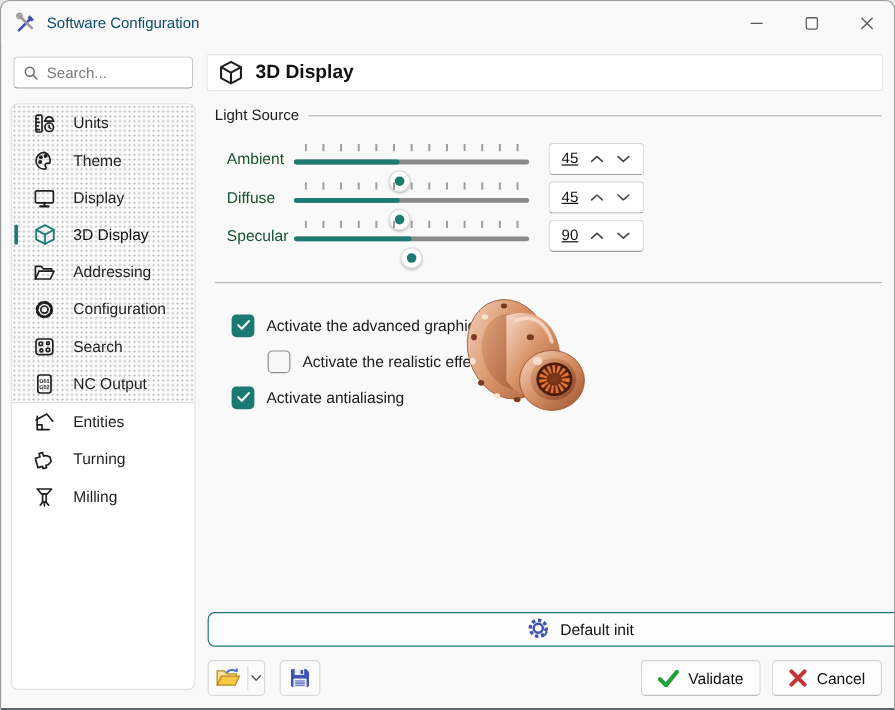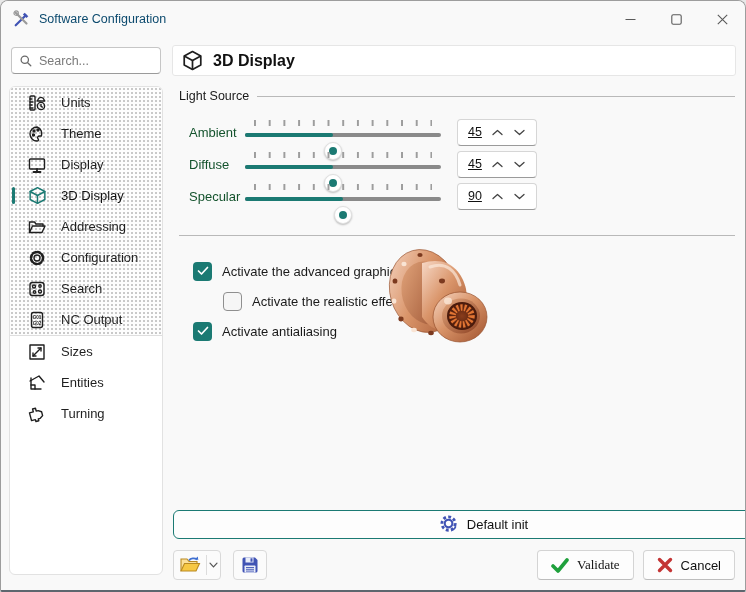--- a/index.html
+++ b/index.html
@@ -83,21 +83,21 @@
   .default-init .label { font-size:13px; color:#111; }
   .bottom-row { position:absolute; left:1px; top:504px; width:562px; height:32px; display:flex; align-items:center; }
   .tool-btn { height:30px; background:#fbfbfb; border:1px solid #d9d9d9; border-radius:4px; display:flex; align-items:center; }
   .open-split { width:48px; }
   .open-main { width:32px; display:flex; justify-content:center; }
   .open-chev { width:14px; height:20px; border-left:1px solid #dcdcdc; display:flex; align-items:center; justify-content:center; }
   .save-btn { width:34px; justify-content:center; margin-left:12px; }
   .action-btn { height:30px; background:#fdfdfd; border:1px solid #d4d4d4; border-bottom-color:#bdbdbd; border-radius:4px;
     display:flex; align-items:center; justify-content:center; gap:8px; padding:0 13px; }
   .action-btn .label { font-size:13px; color:#111; }
-  .validate-btn { margin-left:auto;font-family:Liberation Serif, serif; }
+  .validate-btn { margin-left:auto; }
   .cancel-btn { margin-left:9px; }
 </style>
 </head>
 <body>
 
 <div class="window">
 
   <div class="titlebar">
     <svg class="app-icon" viewBox="0 0 20 20">
       <path d="M3 17 L14 6" stroke="#4053b4" stroke-width="2.4" stroke-linecap="round"></path>
@@ -227,44 +227,44 @@
             </svg>
           </span>
         <span class="label">NC Output</span>
       </div>
     </div>
 
     <div class="nav-group-plain">
       <div class="nav-item">
         <span class="icon">
             <svg width="20" height="20" viewBox="0 0 20 20">
-          <rect x="3" y="3" width="14" height="14"></rect>
-              <path d="M6 14 L14 6"></path>
-              <path d="M11 6 h3 v3 M9 14 h-3 v-3"></path>
-            </svg>
-          </span>
-        <span class="label">Sizes</span>
-      </div>
-      <div class="nav-item">
-        <span class="icon">
-            <svg width="20" height="20" viewBox="0 0 20 20">
           <path d="M4 16 V5 M4 16 H14"></path>
               <path d="M3 8 L12 3 L17 9"></path>
               <path d="M4 12 h4 M8 16 v-4"></path>
             </svg>
           </span>
         <span class="label">Entities</span>
       </div>
       <div class="nav-item">
         <span class="icon">
             <svg width="20" height="20" viewBox="0 0 20 20">
           <path d="M3 7 h4 v-3 h3 v3 h2 l3 2 v4 l-3 2 h-2 v2 h-3 v-2 h-4 Z" transform="rotate(-15 10 10)"></path>
             </svg>
           </span>
         <span class="label">Turning</span>
+      </div>
+      <div class="nav-item">
+        <span class="icon">
+            <svg width="20" height="20" viewBox="0 0 20 20">
+          <path d="M4 3.5 h12 l-3.5 4 h-5 Z"></path>
+              <path d="M8.5 7.5 h3 v7 h-3 Z"></path>
+              <path d="M8.5 14.5 l-2 2.5 M11.5 14.5 l2 2.5 M10 14.5 v3"></path>
+            </svg>
+          </span>
+        <span class="label">Milling</span>
       </div>
     </div>
   </nav>
 
   <div class="main">
 
     <div class="panel-header">
       <svg width="23" height="23" viewBox="0 0 20 20">
         <path d="M10 2.2 L17.2 6 V14 L10 17.8 L2.8 14 V6 Z"></path>
           <path d="M2.8 6 L10 10 L17.2 6"></path>

